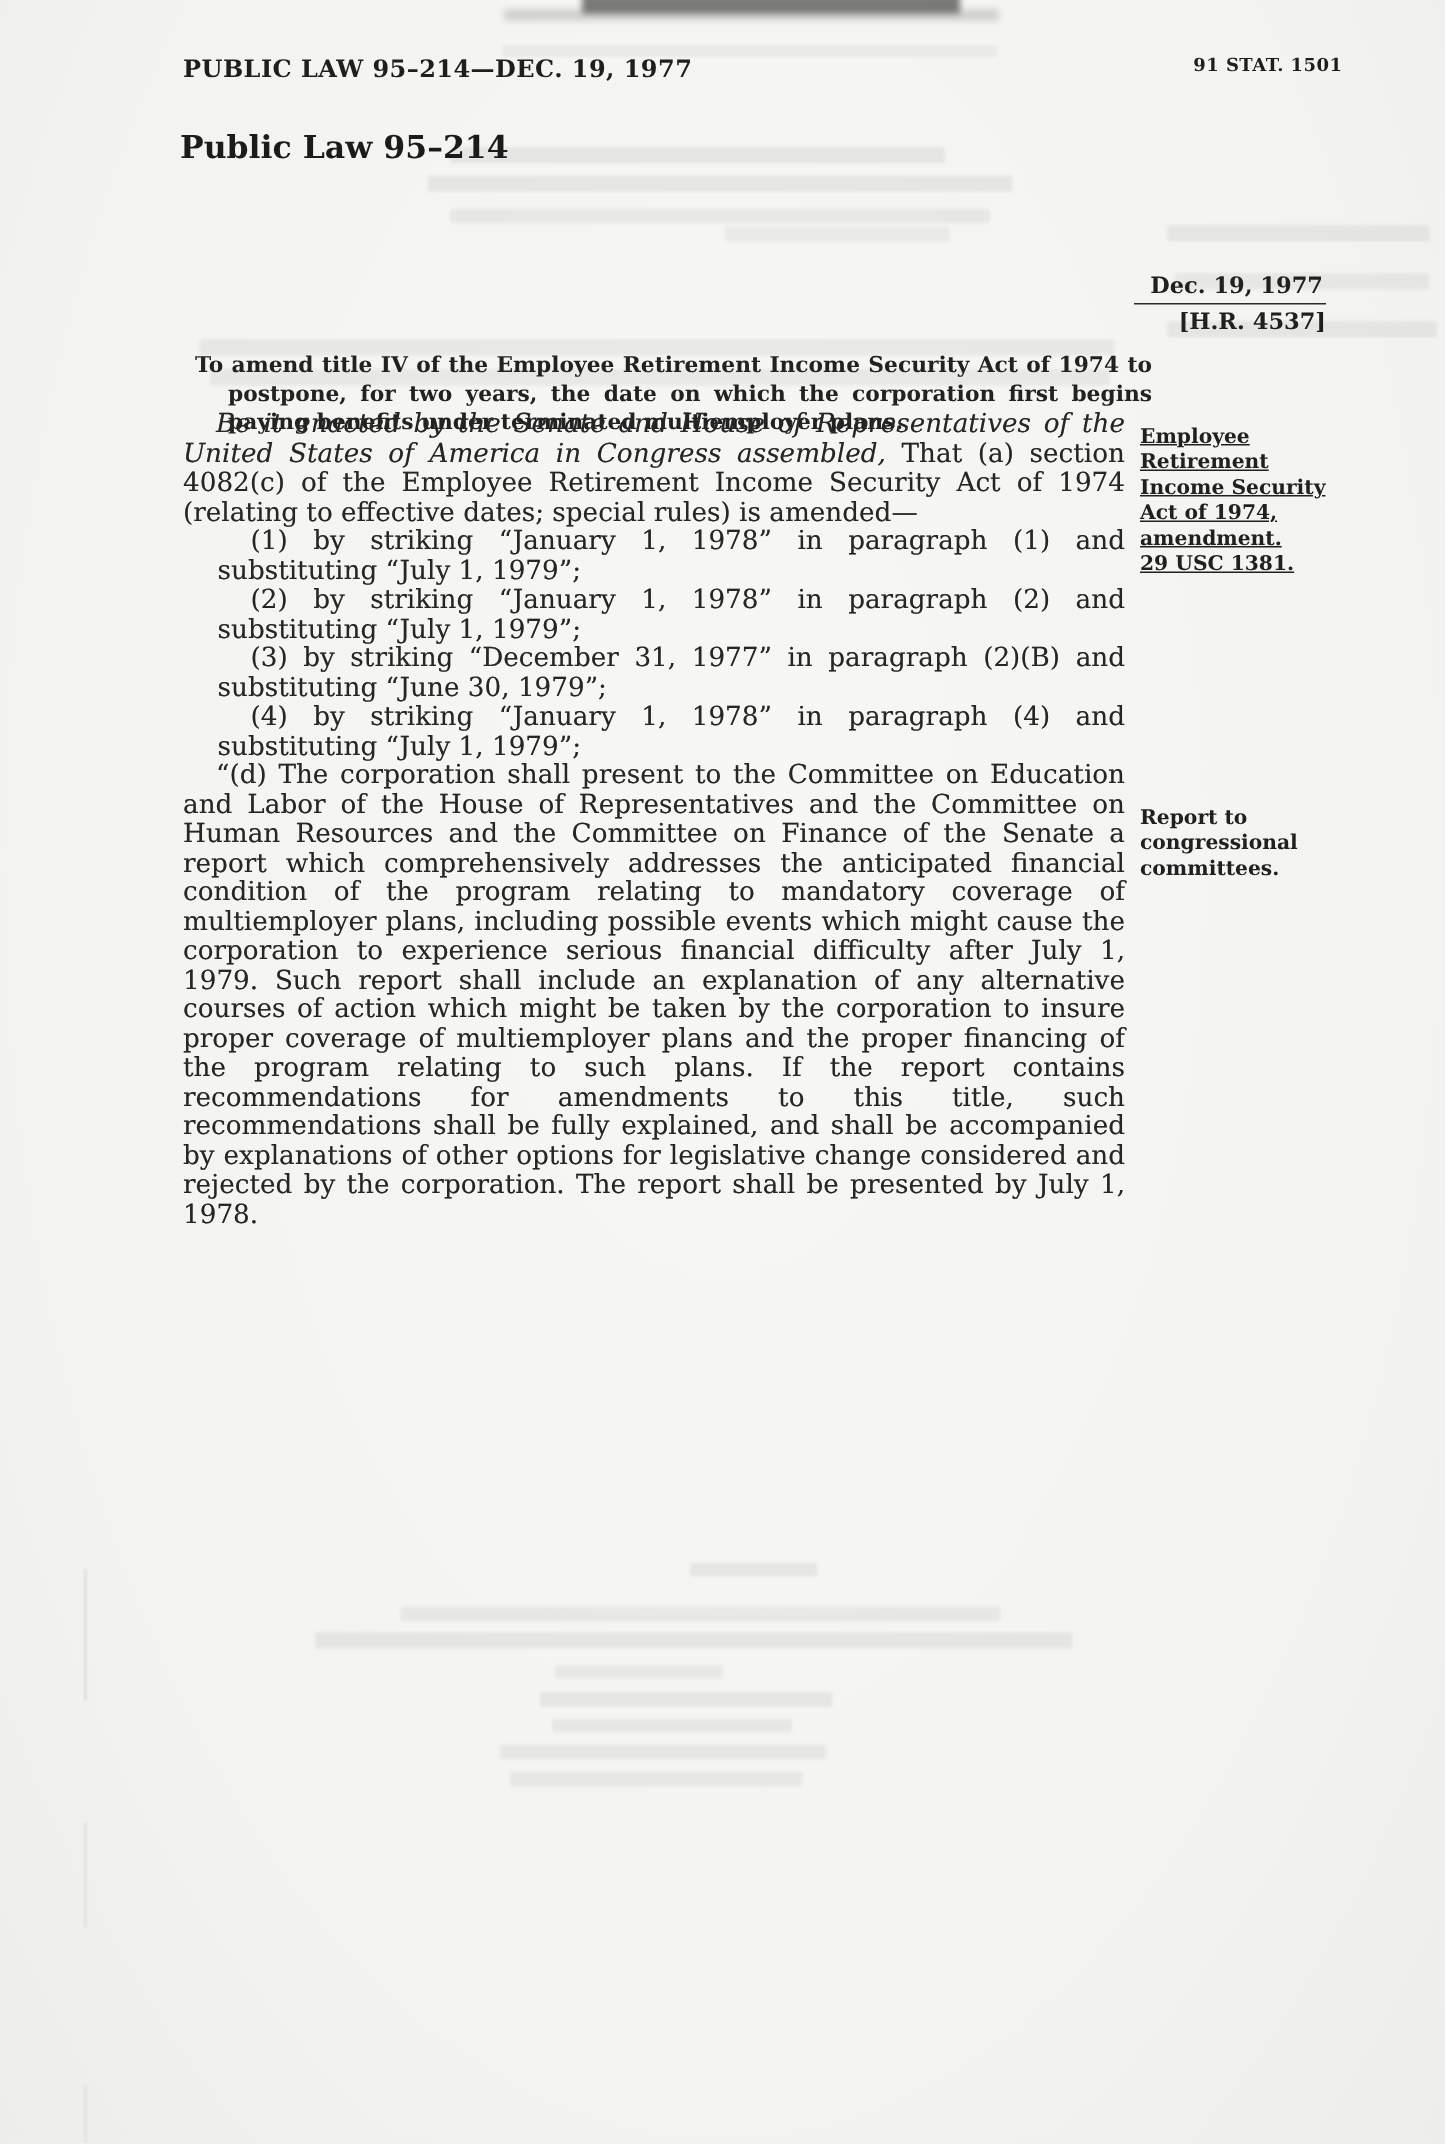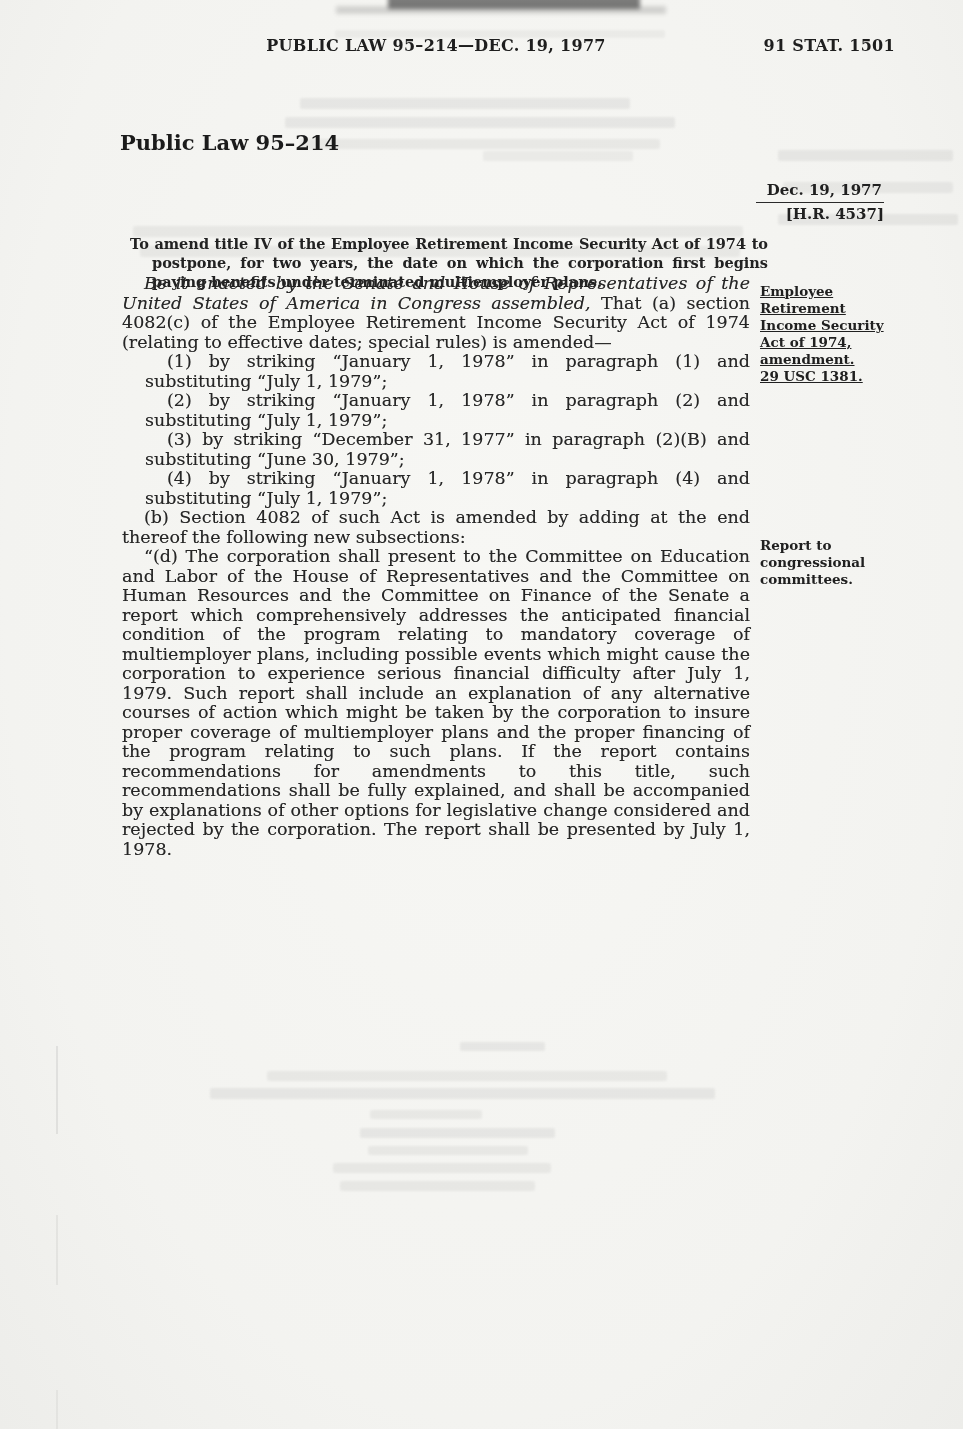--- a/index.html
+++ b/index.html
@@ -9,30 +9,30 @@
     width:963px;height:1429px;
     margin:0 auto;
     background:#f5f5f2;
     background-image:radial-gradient(ellipse at 50% 40%, #f7f7f4 0%, #f3f3f0 70%, #ededea 100%);
     overflow:hidden;
     font-family:"DejaVu Serif","Liberation Serif",serif;
     color:#262626;
   }
   .running-title{
     position:absolute;left:122px;top:36px;width:628px;
-    text-align:center;font-weight:bold;font-size:16px;letter-spacing:.3px;
+    font-weight:bold;font-size:16px;letter-spacing:.3px;
     color:#1e1e1e;
   }
   .stat-number{
     position:absolute;right:68px;top:36px;
-    font-weight:bold;font-size:16px;letter-spacing:.3px;color:#1e1e1e;
+    font-weight:bold;font-size:12px;letter-spacing:.3px;color:#1e1e1e;
   }
   .law-heading{
     position:absolute;left:120px;top:84px;
-    font-weight:bold;font-size:21px;line-height:28px;color:#1b1b1b;margin-top:45px;
+    font-weight:bold;font-size:21px;line-height:28px;color:#1b1b1b;
   }
   .act-title{
     position:absolute;left:122px;top:151px;width:628px;
     text-align:center;font-weight:bold;font-size:19px;color:#1b1b1b;
   }
   .preamble{
     position:absolute;left:130px;top:186px;width:616px;
     font-weight:bold;font-size:14.5px;line-height:19px;
     padding-left:22px;text-indent:-22px;text-align:justify;color:#222;margin-top:48px;
   }
@@ -110,17 +110,16 @@
     <span style="display: block;">29 USC 1381.</span>
   </div>
   <div class="margin-note report-note">Report to congressional committees.</div>
 
   <div class="body-text">
     <p class="p-enacting"><span class="it">Be it enacted by the Senate and House of Representatives of the United States of America in Congress assembled,</span><span> That (a) section 4082(c) of the Employee Retirement Income Security Act of 1974 (relating to effective dates; special rules) is amended—</span></p>
     <p class="p-clause">(1) by striking “January 1, 1978” in paragraph (1) and substituting “July 1, 1979”;</p>
     <p class="p-clause">(2) by striking “January 1, 1978” in paragraph (2) and substituting “July 1, 1979”;</p>
     <p class="p-clause">(3) by striking “December 31, 1977” in paragraph (2)(B) and substituting “June 30, 1979”;</p>
     <p class="p-clause">(4) by striking “January 1, 1978” in paragraph (4) and substituting “July 1, 1979”;</p>
-    <p class="p-plain">(b) Section 4082 of such Act is amended by adding at the end thereof the following new subsections:</p>
     <p class="p-plain">“(d) The corporation shall present to the Committee on Education and Labor of the House of Representatives and the Committee on Human Resources and the Committee on Finance of the Senate a report which comprehensively addresses the anticipated financial condition of the program relating to mandatory coverage of multiemployer plans, including possible events which might cause the corporation to experience serious financial difficulty after July 1, 1979. Such report shall include an explanation of any alternative courses of action which might be taken by the corporation to insure proper coverage of multiemployer plans and the proper financing of the program relating to such plans. If the report contains recommendations for amendments to this title, such recommendations shall be fully explained, and shall be accompanied by explanations of other options for legislative change considered and rejected by the corporation. The report shall be presented by July 1, 1978.</p>
   </div>
 
 </div>
 
 </body></html>

